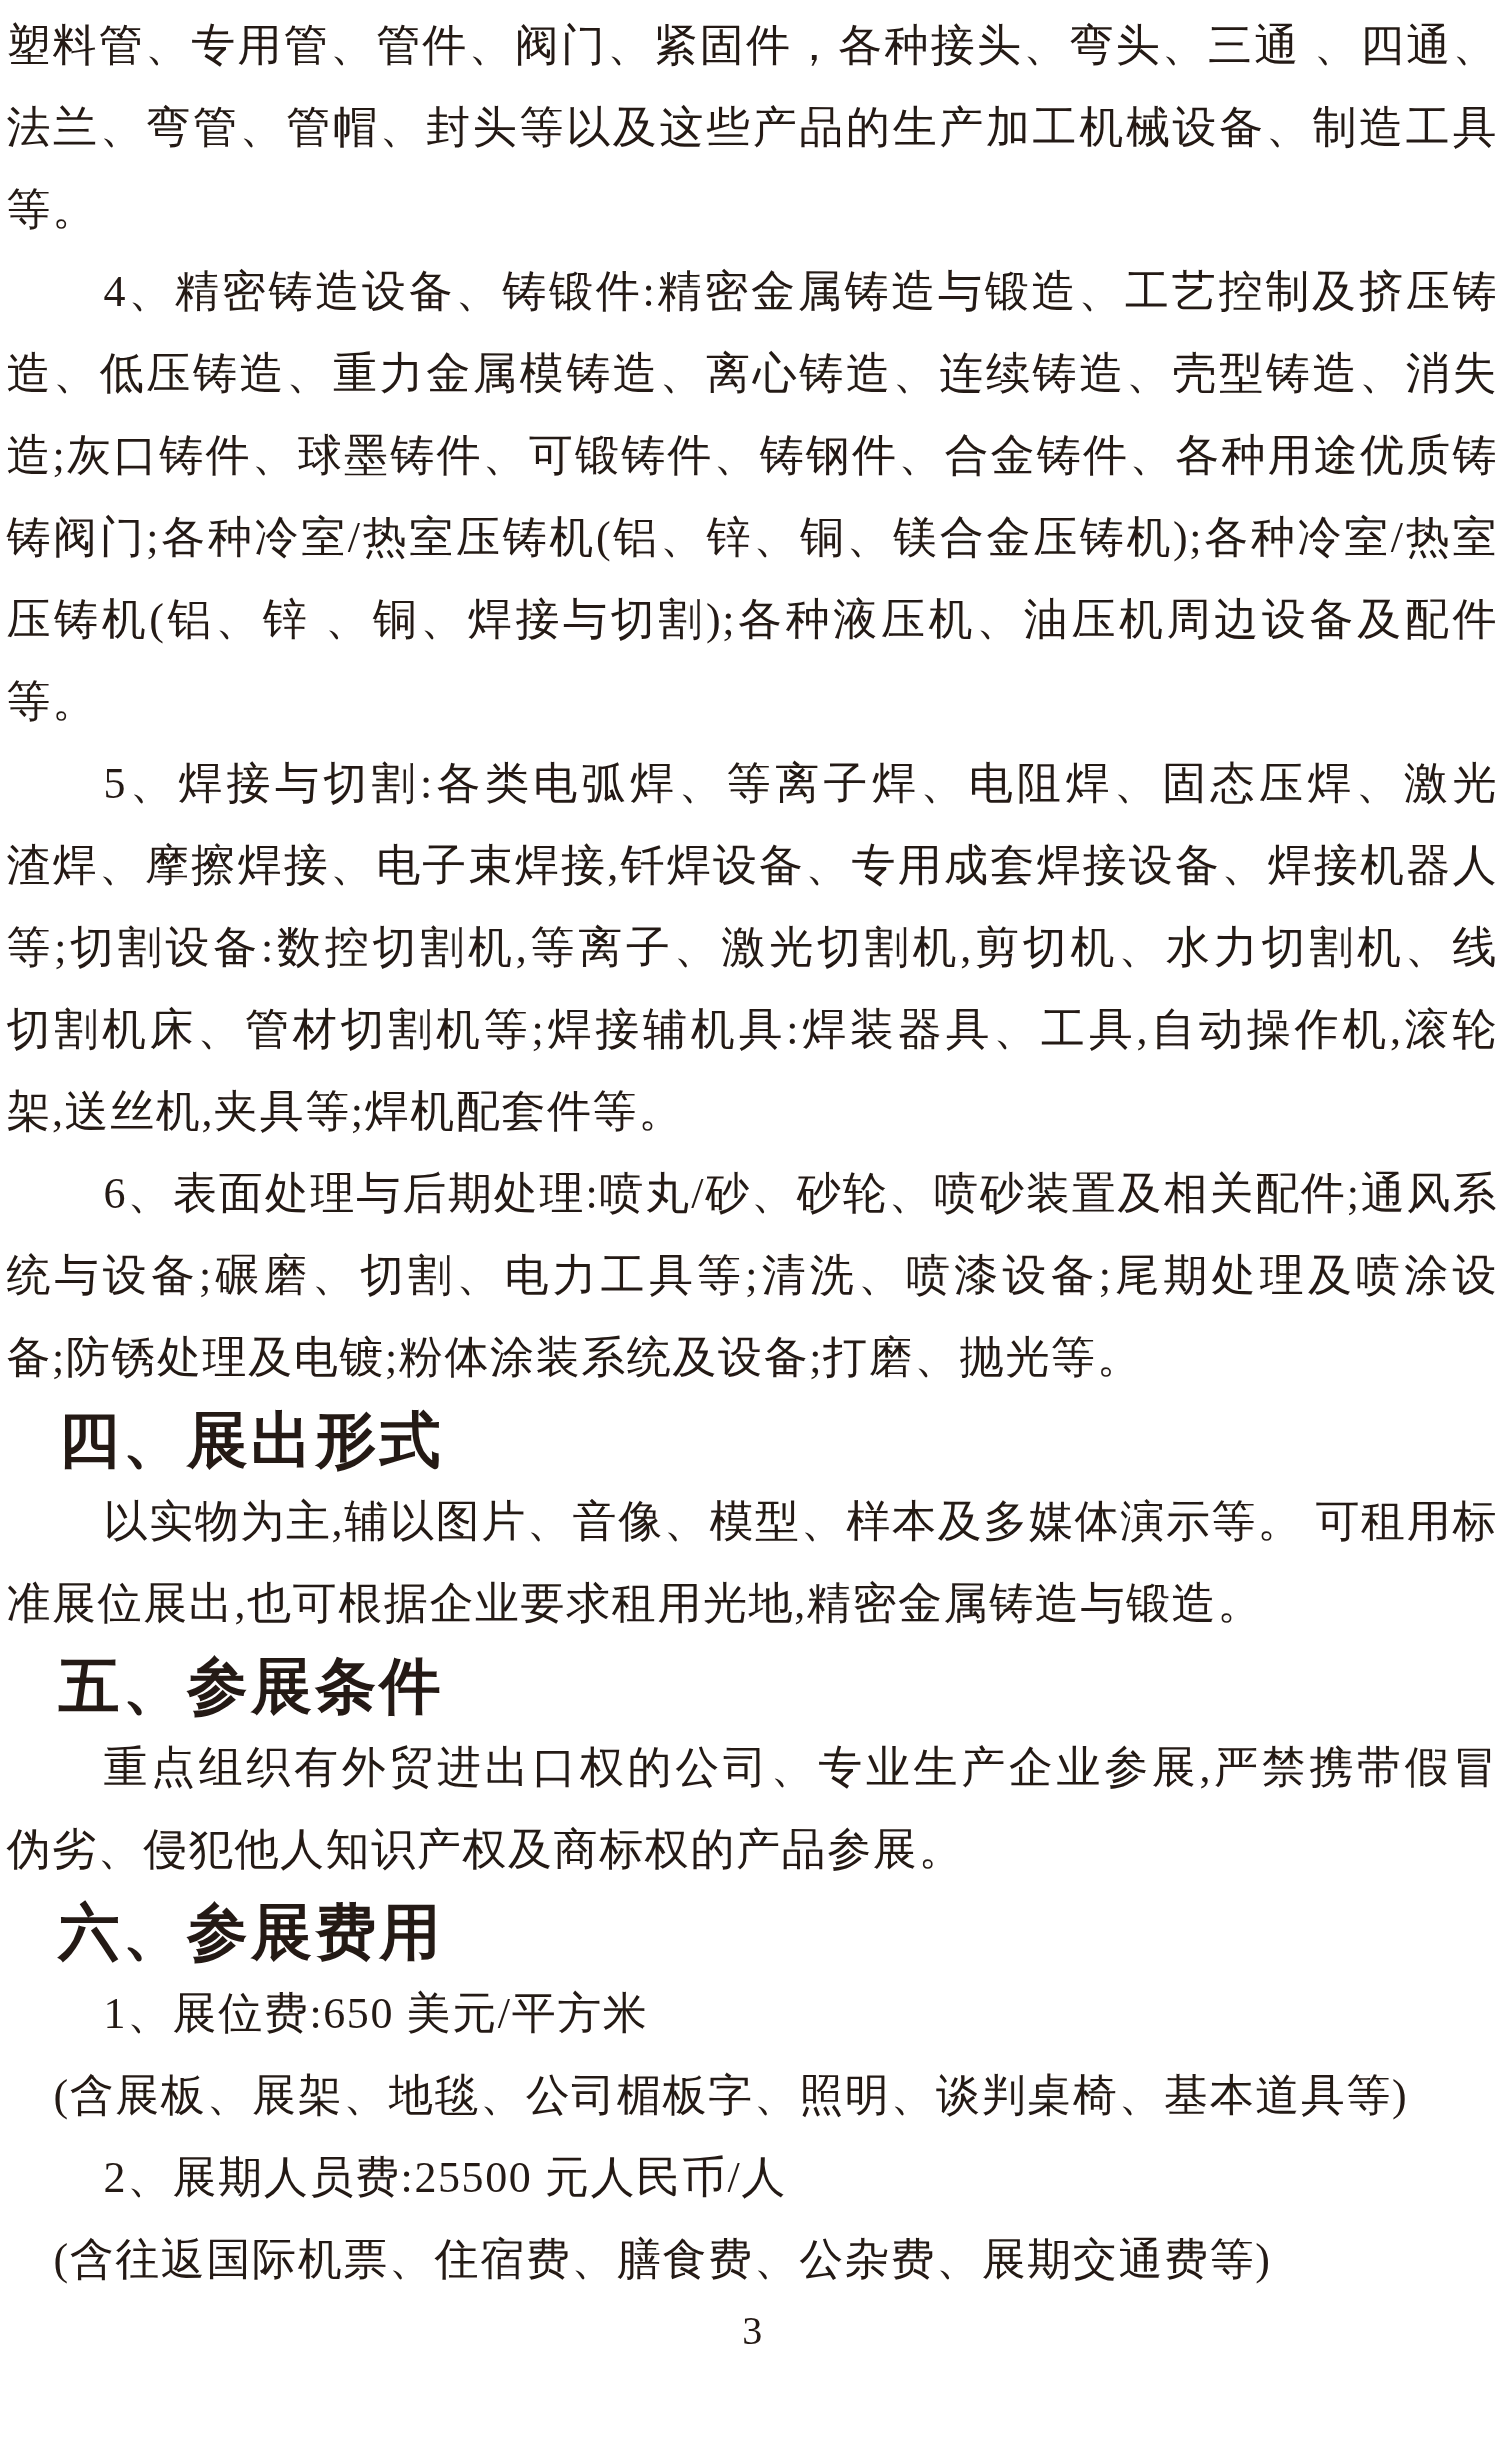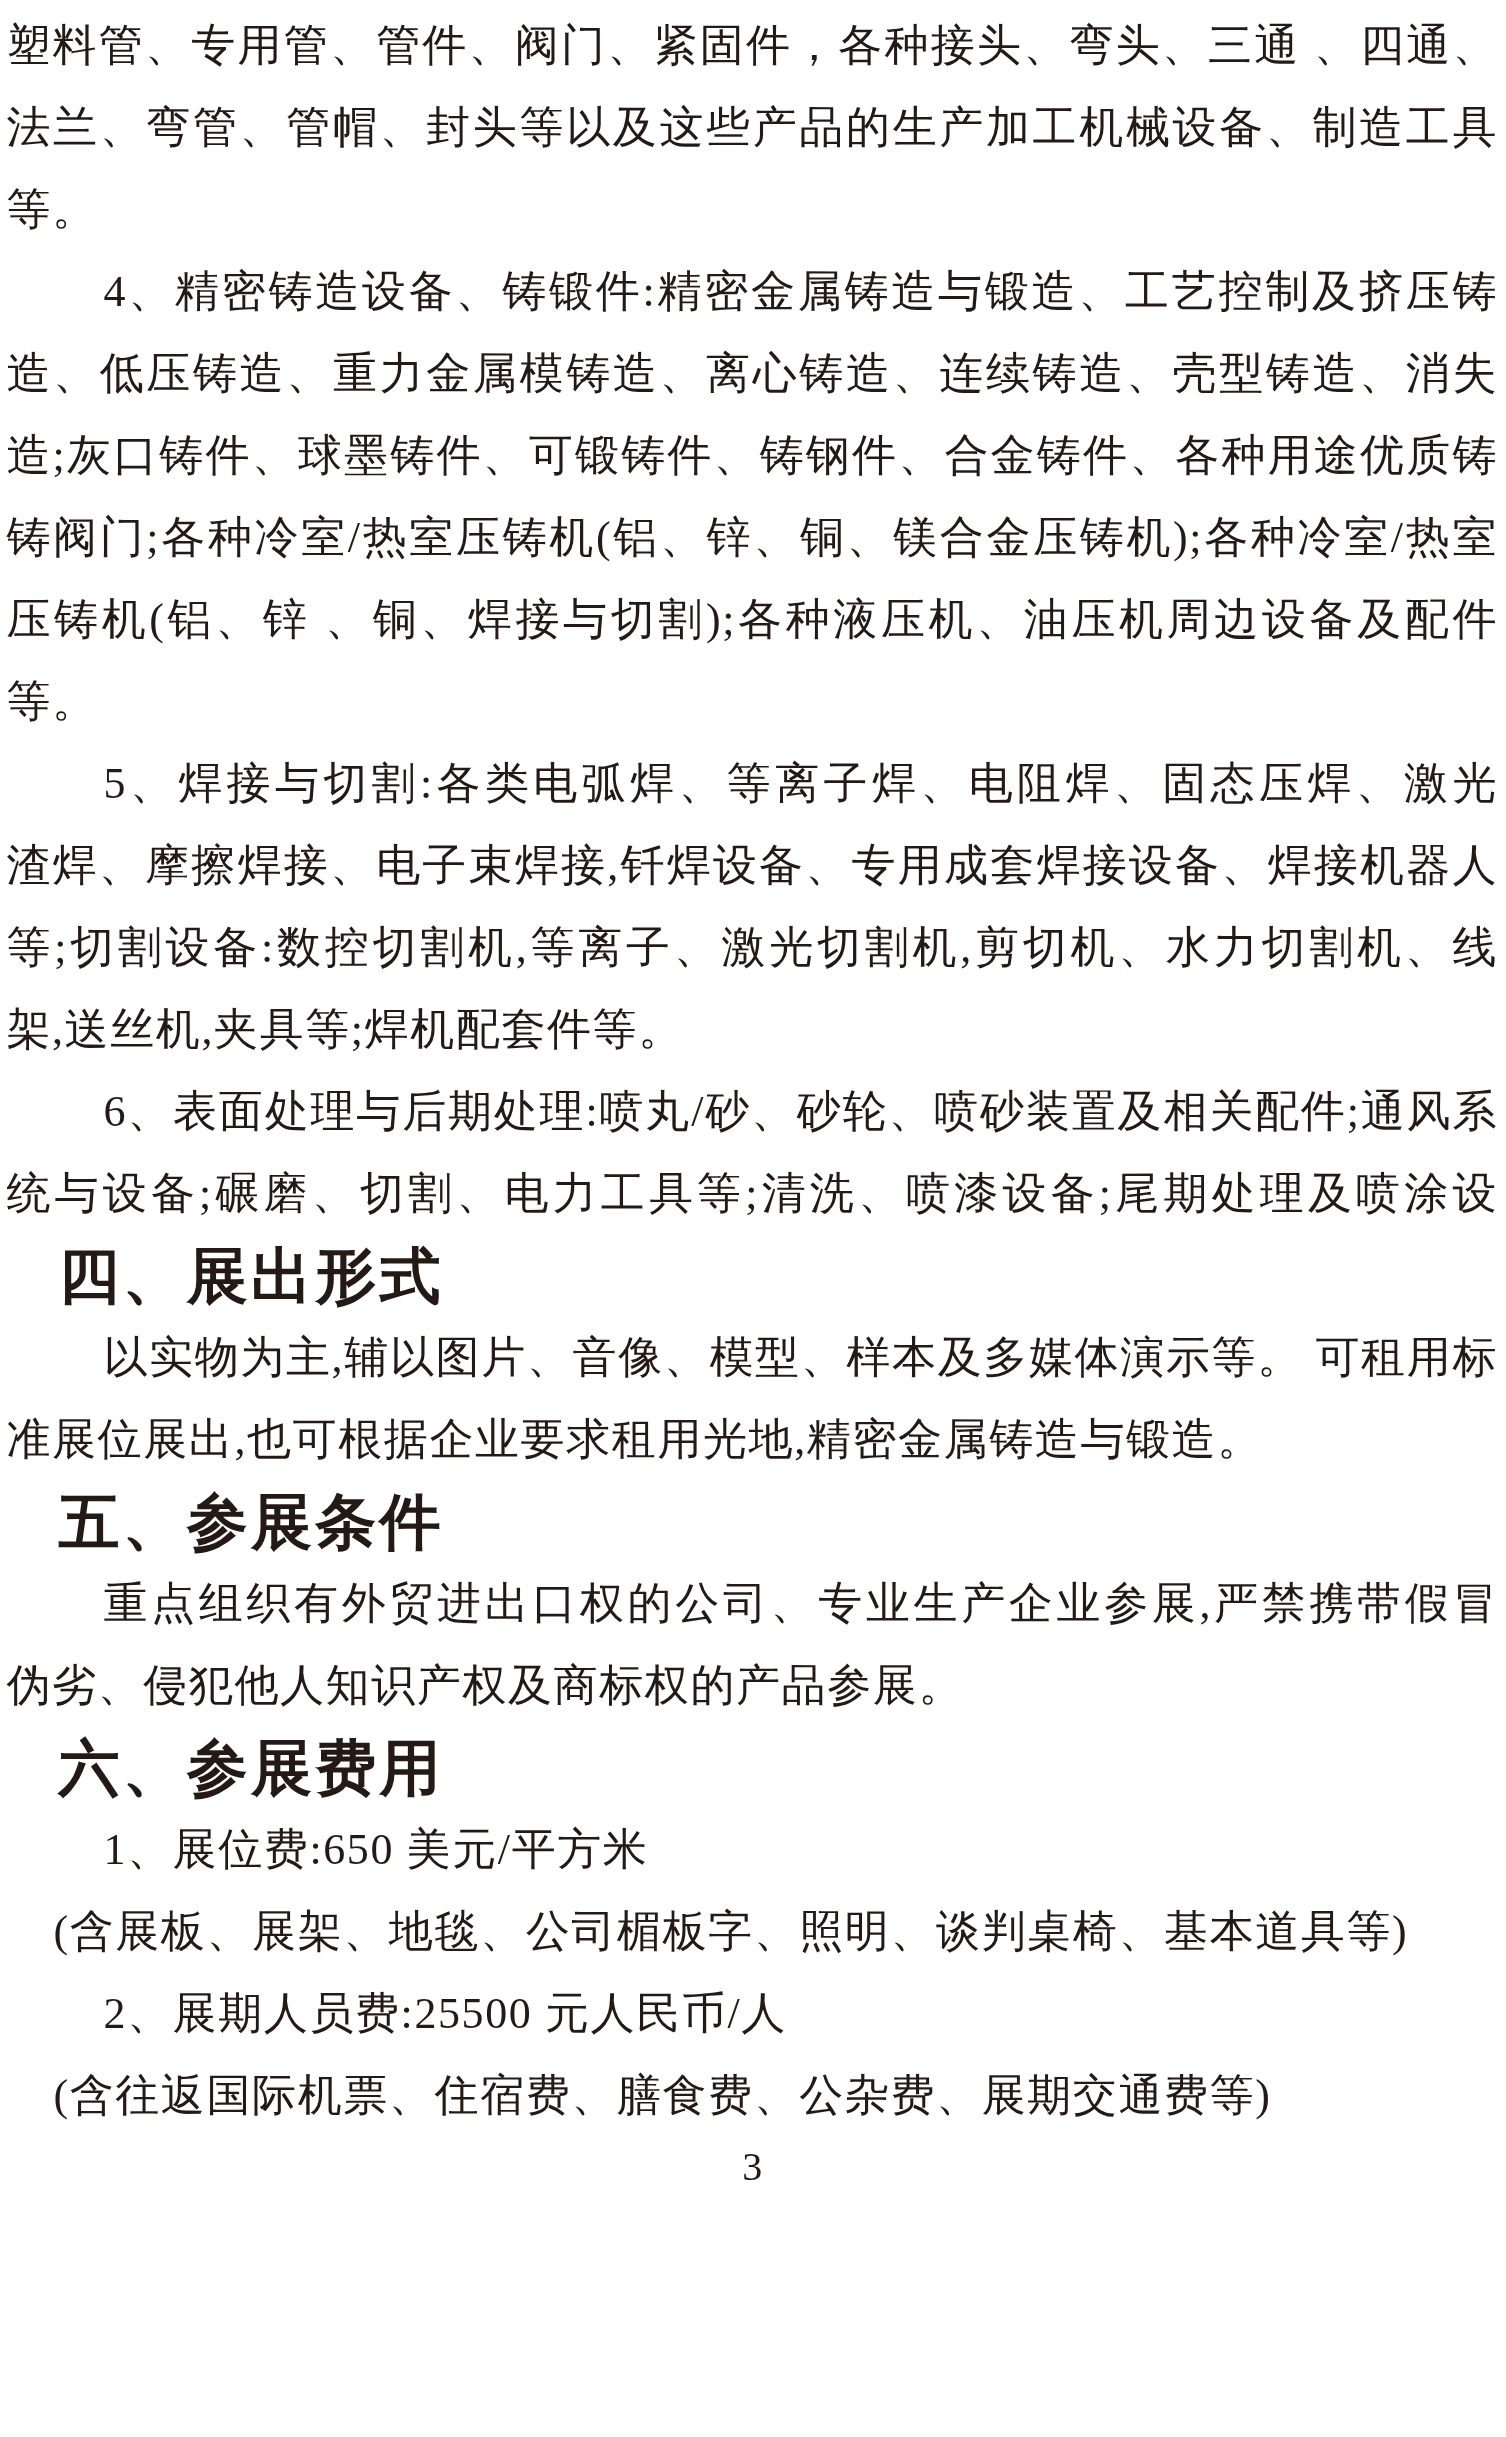--- a/index.html
+++ b/index.html
@@ -63,23 +63,25 @@
     <div class="line">等。</div>
     <div class="line justify indent">4、精密铸造设备、铸锻件:精密金属铸造与锻造、工艺控制及挤压铸</div>
     <div class="line justify">造、低压铸造、重力金属模铸造、离心铸造、连续铸造、壳型铸造、消失模铸</div>
     <div class="line justify">造;灰口铸件、球墨铸件、可锻铸件、铸钢件、合金铸件、各种用途优质铸件</div>
     <div class="line justify">铸阀门;各种冷室/热室压铸机(铝、锌、铜、镁合金压铸机);各种冷室/热室</div>
     <div class="line justify">压铸机(铝、锌 、铜、焊接与切割);各种液压机、油压机周边设备及配件</div>
     <div class="line">等。</div>
     <div class="line justify indent">5、焊接与切割:各类电弧焊、等离子焊、电阻焊、固态压焊、激光焊、电</div>
     <div class="line justify">渣焊、摩擦焊接、电子束焊接,钎焊设备、专用成套焊接设备、焊接机器人</div>
     <div class="line justify">等;切割设备:数控切割机,等离子、激光切割机,剪切机、水力切割机、线</div>
+    <div class="line justify">切割机床、管材切割机等;焊接辅机具:焊装器具、工具,自动操作机,滚轮</div>
     <div class="line">架,送丝机,夹具等;焊机配套件等。</div>
     <div class="line justify indent">6、表面处理与后期处理:喷丸/砂、砂轮、喷砂装置及相关配件;通风系</div>
     <div class="line justify">统与设备;碾磨、切割、电力工具等;清洗、喷漆设备;尾期处理及喷涂设</div>
+    <div class="line">备;防锈处理及电镀;粉体涂装系统及设备;打磨、抛光等。</div>
     <div class="line heading">四、展出形式</div>
     <div class="line justify indent">以实物为主,辅以图片、音像、模型、样本及多媒体演示等。 可租用标</div>
     <div class="line">准展位展出,也可根据企业要求租用光地,精密金属铸造与锻造。</div>
     <div class="line heading">五、参展条件</div>
     <div class="line justify indent">重点组织有外贸进出口权的公司、专业生产企业参展,严禁携带假冒</div>
     <div class="line">伪劣、侵犯他人知识产权及商标权的产品参展。</div>
     <div class="line heading">六、参展费用</div>
     <div class="line indent">1、展位费:650 美元/平方米</div>
     <div class="line indent-paren">(含展板、展架、地毯、公司楣板字、照明、谈判桌椅、基本道具等)</div>
     <div class="line indent">2、展期人员费:25500 元人民币/人</div>

